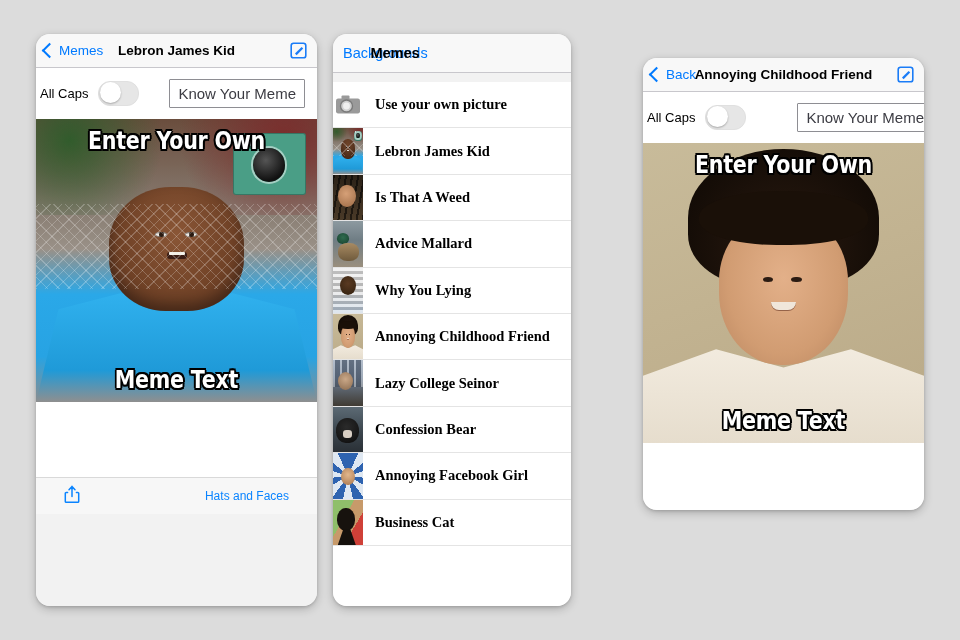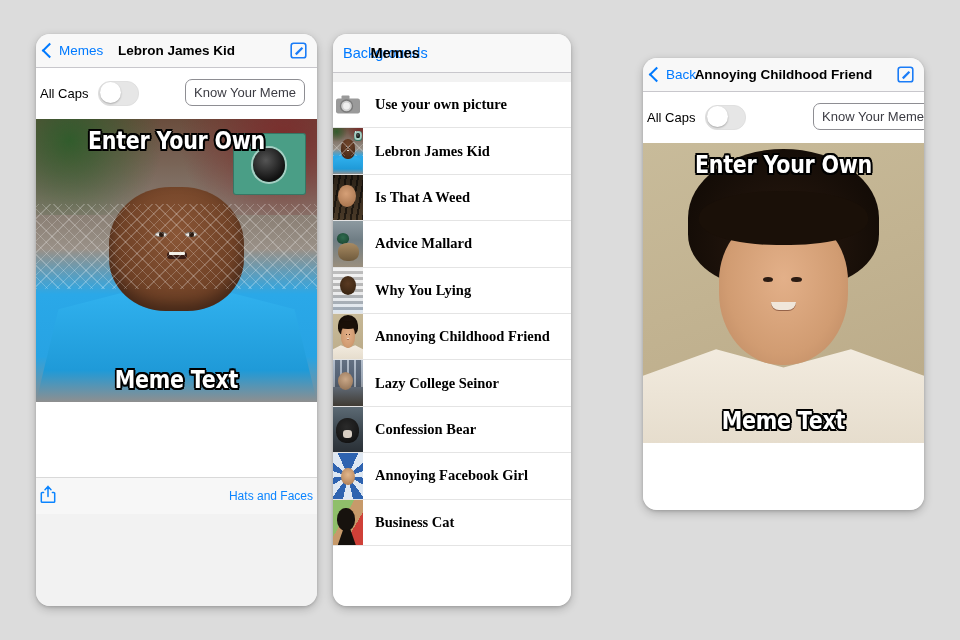--- a/index.html
+++ b/index.html
@@ -131,23 +131,23 @@
     background: #ffffff;
     box-shadow: 0 1px 2px rgba(0,0,0,0.28);
   }
   .kym-button {
     position: absolute;
     right: 12px;
     top: 11px;
     border: 1px solid #8e8e93;
     background: #ffffff;
     color: #3c3c43;
-    font-size: 13px;
+    font-size: 15px;
     padding: 5px 8px;
-    border-radius: 7px;
+    border-radius: 1px;
     cursor: pointer;
     white-space: nowrap;
     font-family: "Liberation Sans", sans-serif;
   }
   .kym-button.clipped {
     right: -9px;
   }
 
   
   .meme-canvas {
@@ -182,21 +182,21 @@
     flex: 0 0 auto;
   }
   .bottom-toolbar {
     flex: 0 0 auto;
     height: 36px;
     background: #f7f7f7;
     border-top: 1px solid #d9d9d9;
     display: flex;
     align-items: center;
     justify-content: space-between;
-    padding: 0 4px;
+    padding: 0 28px;
   }
   .hats-link {
     color: #0a84ff;
     font-size: 12px;
     cursor: pointer;
   }
   .filler {
     flex: 1 1 auto;
     background: #f2f2f2;
   }

